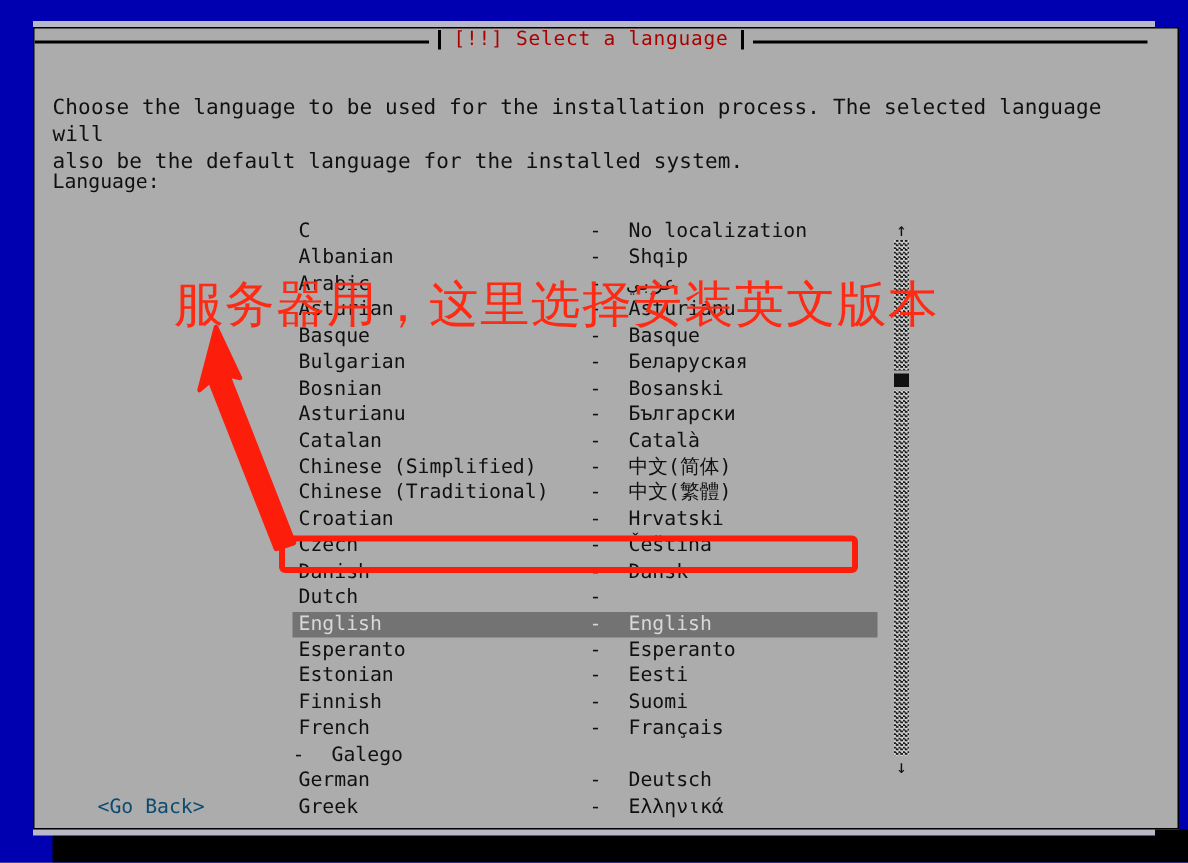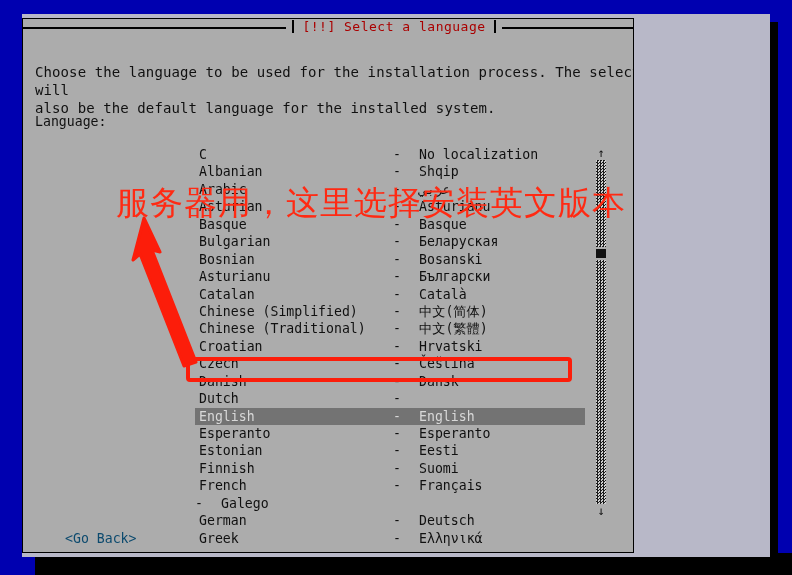--- a/index.html
+++ b/index.html
@@ -43,21 +43,21 @@
     position: absolute;
     left: 22px; top: 14px;
     width: 748px; height: 543px;
     background: #b8b8c8;
   }
 
   
   #dialog {
     position: absolute;
     left: 22px; top: 18px;
-    width: 612px; height: 535px;
+    width: 764px; height: 535px;
     background: #acacac;
     border: 1px solid #000000;
     box-sizing: border-box;
     overflow: hidden;
   }
 
   
   #titlebar {
     position: absolute;
     left: 0px; top: 0px;

